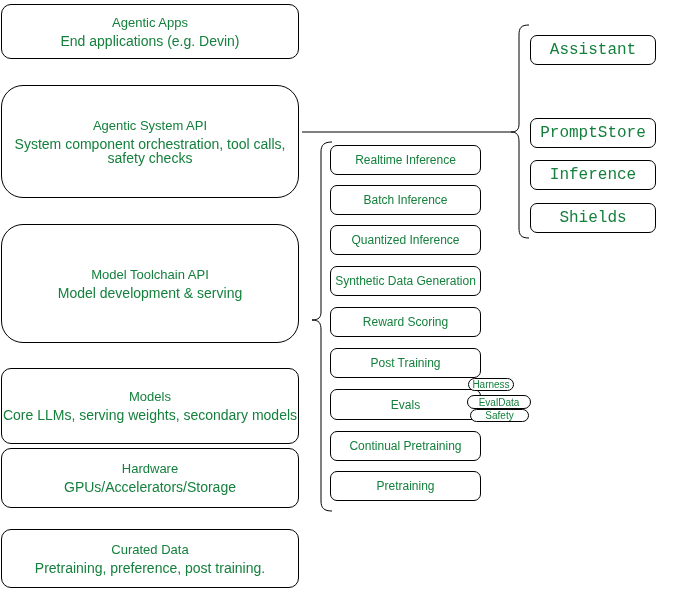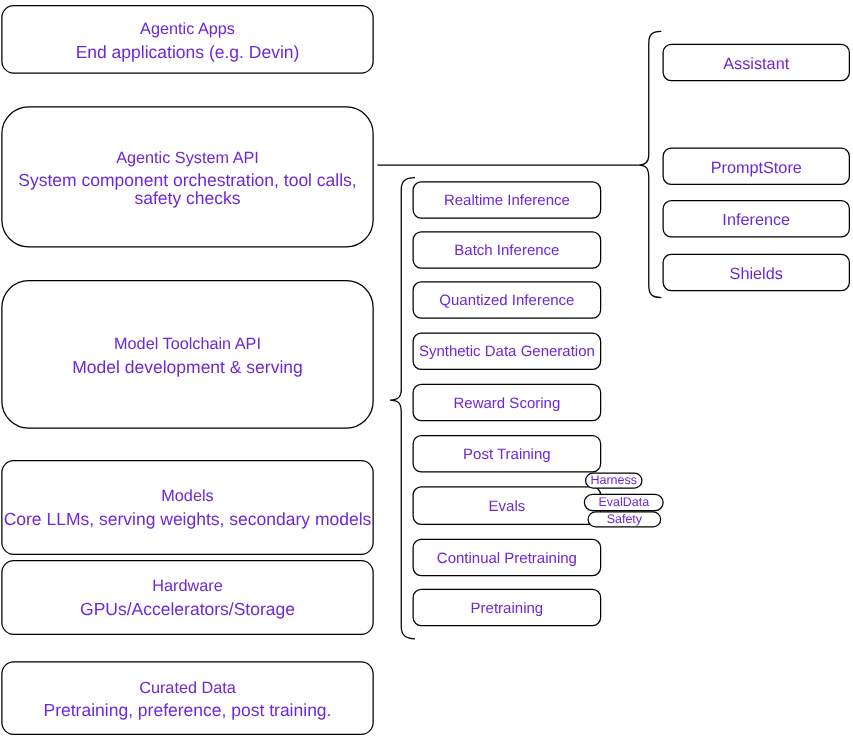--- a/index.html
+++ b/index.html
@@ -2,21 +2,21 @@
 <html><head>
 <meta charset="utf-8">
 <style>
   html, body { margin: 0; padding: 0; background: #ffffff; }
   .canvas {
     position: relative;
     width: 682px;
     height: 591px;
     background: #ffffff;
     font-family: "Liberation Sans", sans-serif;
-    color: #6d28d9;
+    color: #15803d;
     overflow: hidden;
   }
   .connectors {
     position: absolute;
     left: 0; top: 0;
     width: 682px; height: 591px;
     z-index: 0;
   }
   .lbox {
     position: absolute;
@@ -46,31 +46,32 @@
     box-sizing: border-box;
     display: flex;
     justify-content: center;
     align-items: center;
     font-size: 12px;
     z-index: 1;
   }
   .rbox {
     position: absolute;
     left: 530px;
-    width: 150px;
+    width: 126px;
     height: 30px;
     border: 1px solid #000000;
     border-radius: 7px;
     background: #ffffff;
     box-sizing: border-box;
     display: flex;
     justify-content: center;
     align-items: center;
-    font-size: 13px;
+    font-size: 16px;
     z-index: 1;
+    font-family: Liberation Mono, monospace;
   }
   .pill {
     position: absolute;
     border: 1px solid #000000;
     border-radius: 8px;
     background: #ffffff;
     box-sizing: border-box;
     display: flex;
     justify-content: center;
     align-items: center;

